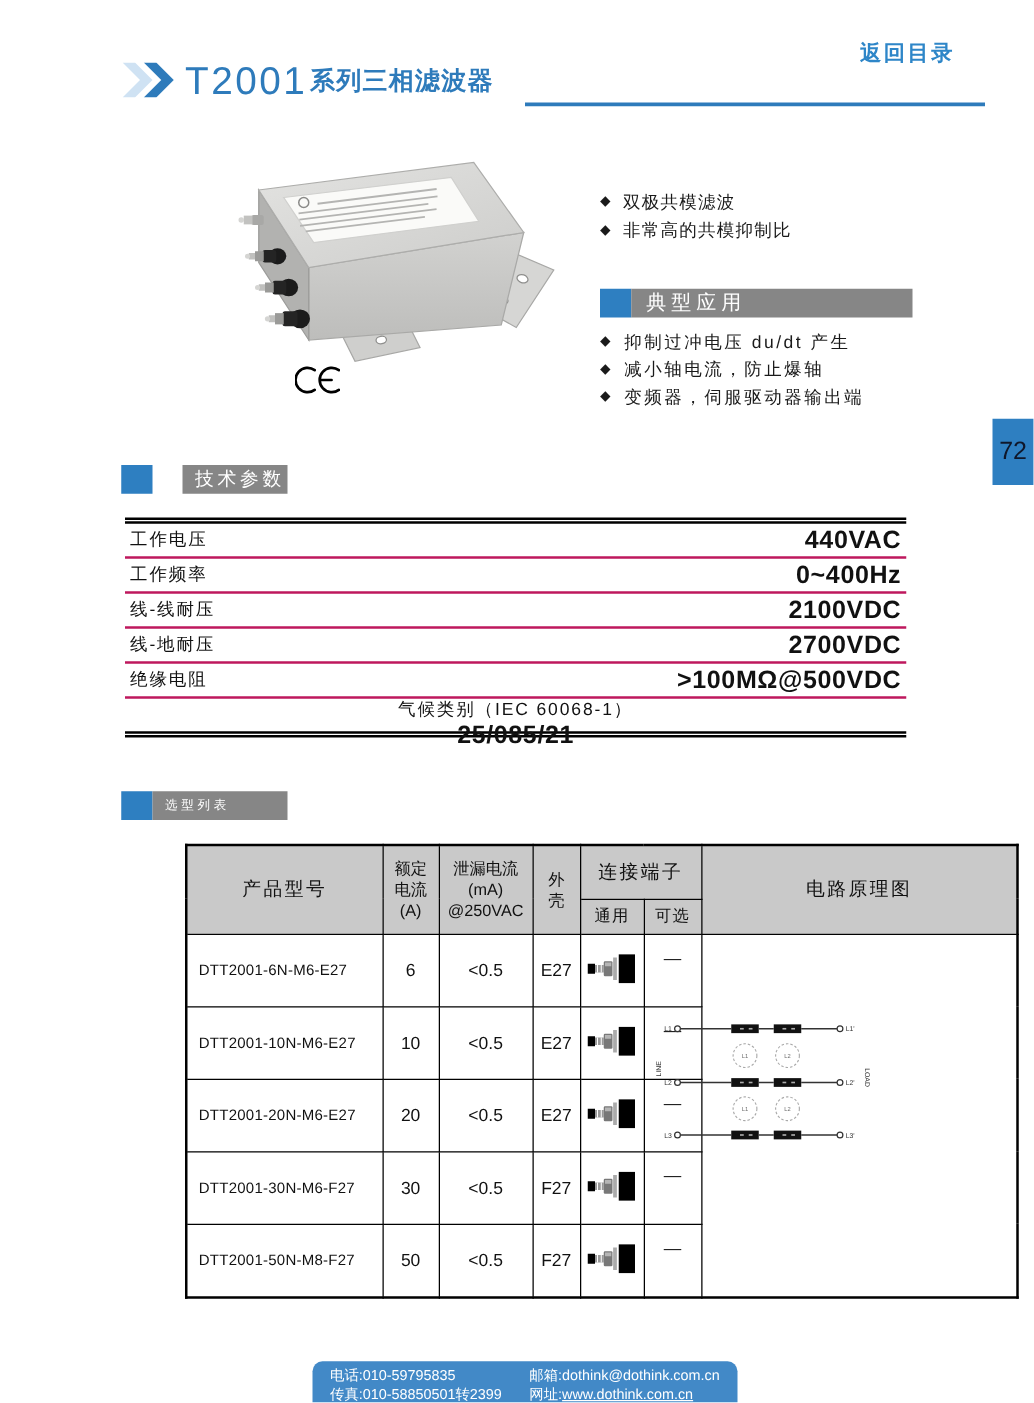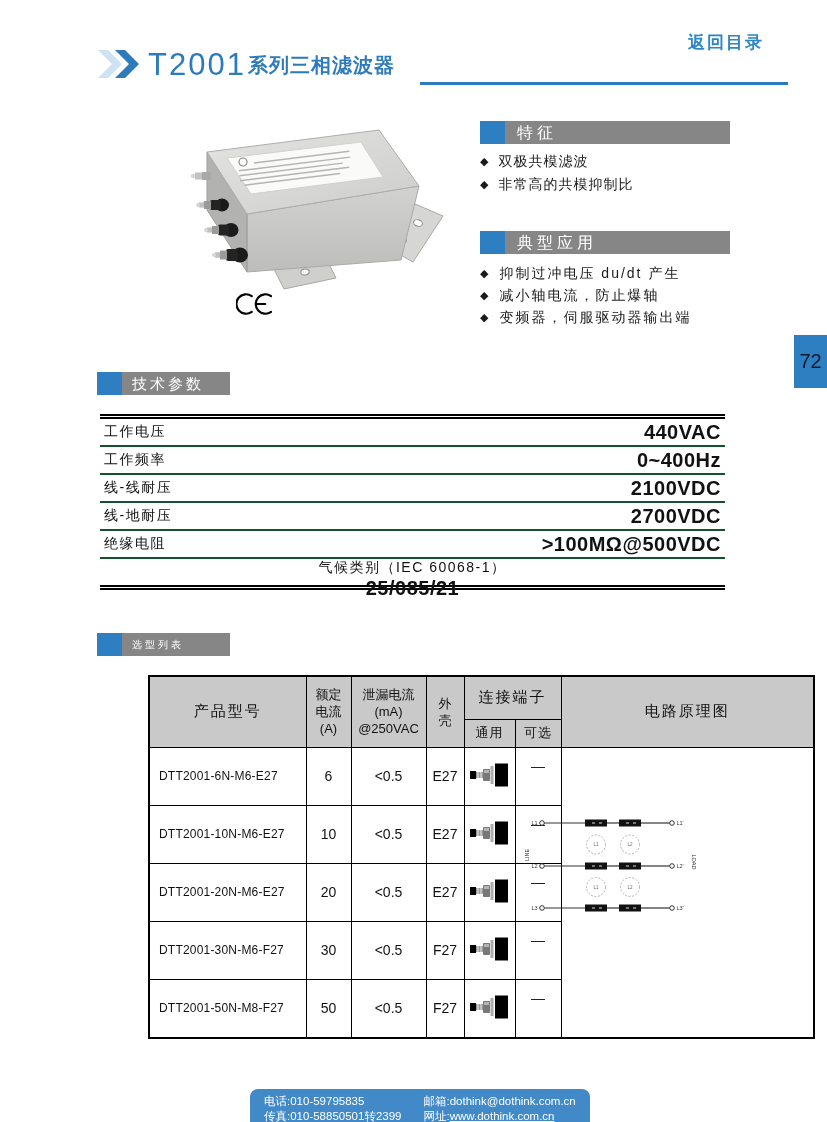--- a/index.html
+++ b/index.html
@@ -28,21 +28,21 @@
   .bitem .blt{font-size:11px;}
   .apps .bitem{line-height:22px;letter-spacing:2px;}
 
   
   .page-tab{left:794px;top:335px;width:33px;height:53px;background:#2E7FC1;color:#0f172a;
             font-size:20px;display:flex;align-items:center;justify-content:center;}
 
   
   .tech-table{left:100px;top:414px;width:625px;border-top:5px double #000;border-bottom:5px double #000;}
   .trow{display:flex;justify-content:space-between;align-items:center;height:26px;
-        border-bottom:2px solid #14532d;padding:0 4px;}
+        border-bottom:2px solid #be185d;padding:0 4px;}
   .trow:last-child{border-bottom:none;flex-direction:column;}
   .tlabel{font-size:14px;letter-spacing:1.5px;}
   .tvalue{font-size:20px;font-weight:bold;font-family:Liberation Sans, sans-serif;letter-spacing:0.5px;}
 
   
   .sel-table{left:148px;top:675px;}
   table{border-collapse:collapse;table-layout:fixed;width:667px;background:#fff;}
   th,td{border:1.5px solid #000;padding:0;}
   table{border:2.5px solid #000;}
   thead th{background:#C9C9C9;font-weight:normal;font-size:15px;letter-spacing:2px;text-align:center;vertical-align:middle;}
@@ -141,24 +141,20 @@
   </svg>
 
   <svg class="abs" style="left:236px;top:290px;" width="36" height="28" viewBox="0 0 40 28" aria-label="CE">
     <g fill="none" stroke="#000" stroke-width="2.4" stroke-linecap="round">
       <path d="M 17.5 5.2 A 10.8 10.8 0 1 0 17.5 22.8"></path>
       <path d="M 39 5.2 A 10.8 10.8 0 1 0 39 22.8"></path>
       <path d="M 23.2 14 L 32.5 14"></path>
     </g>
   </svg>
 
-  <div class="abs section-bar w250" style="left:480px;top:121px;">
-    <div class="sq"></div>
-    <div class="bar">特征</div>
-  </div>
   <div class="abs blist" style="left:480px;top:150px;">
     <div class="bitem">
       <span class="blt">◆</span>
       <span>双极共模滤波</span>
     </div>
     <div class="bitem">
       <span class="blt">◆</span>
       <span>非常高的共模抑制比</span>
     </div>
   </div>
@@ -179,21 +175,21 @@
     <div class="bitem">
       <span class="blt">◆</span>
       <span>变频器，伺服驱动器输出端</span>
     </div>
   </div>
 
   <div class="abs page-tab">72</div>
 
   <div class="abs section-bar w133" style="left:97px;top:372px;">
     <div class="sq"></div>
-    <div class="bar" style="font-size:15px;padding-left:10px;letter-spacing:3px;">技术参数</div>
+    <div class="bar" style="font-size:15px;padding-left:10px;letter-spacing:3px;margin-left:24px;">技术参数</div>
   </div>
 
   <div class="abs tech-table">
     <div class="trow">
       <span class="tlabel">工作电压</span>
       <span class="tvalue">440VAC</span>
     </div>
     <div class="trow">
       <span class="tlabel">工作频率</span>
       <span class="tvalue">0~400Hz</span>

